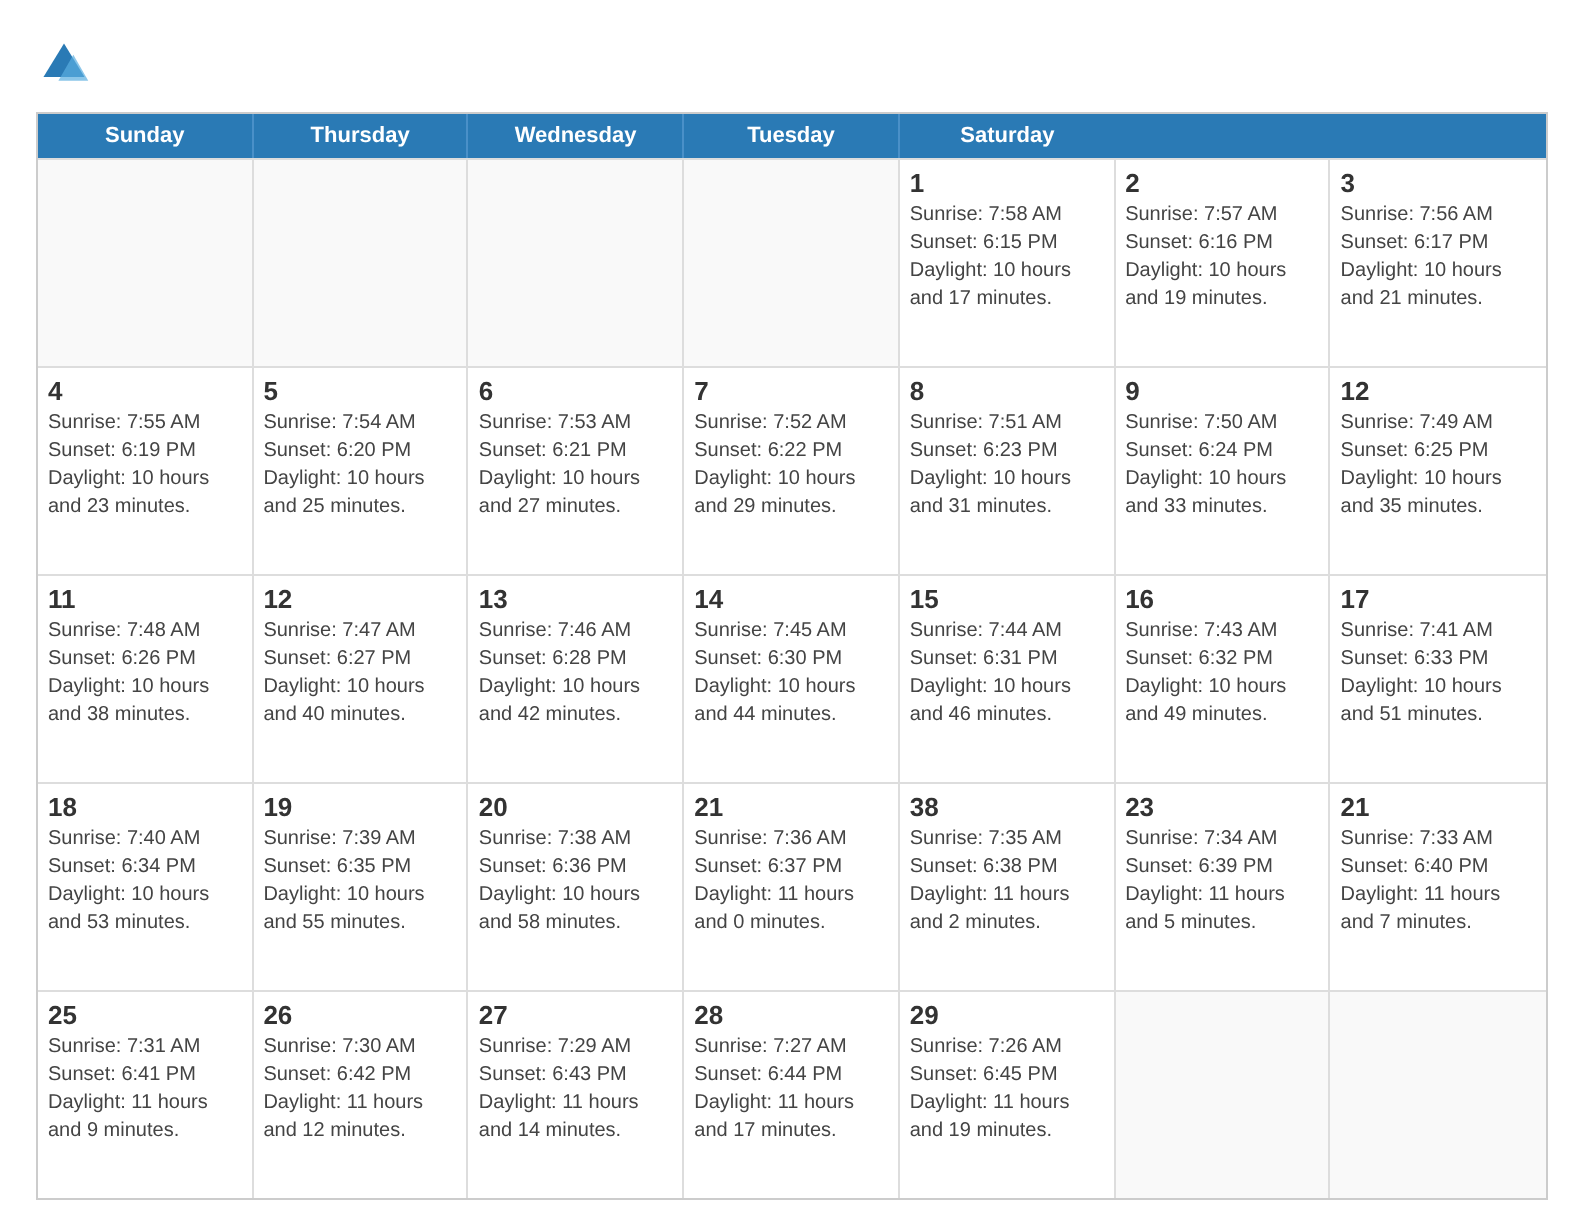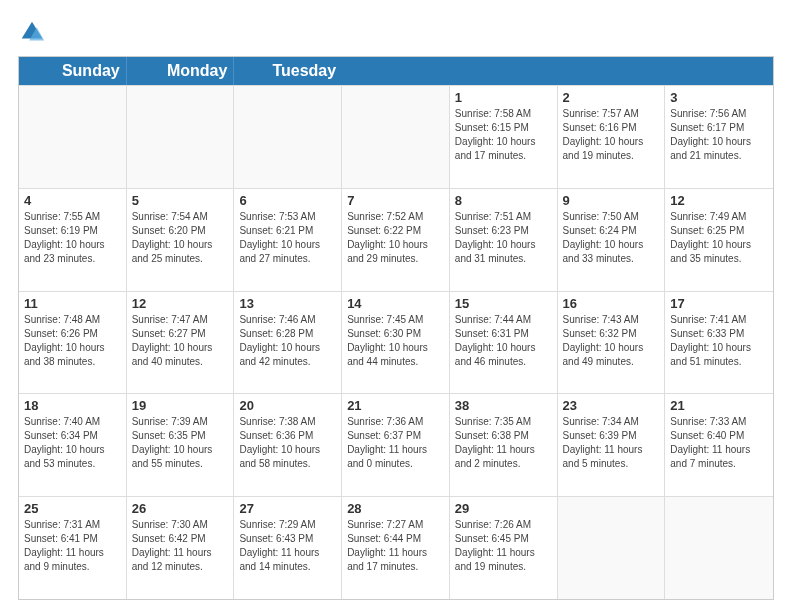--- a/index.html
+++ b/index.html
@@ -66,25 +66,25 @@
       flex-direction: column;
       border: 1px solid #ccc;
     }
     .cal-header-row {
       display: grid;
       grid-template-columns: repeat(7, 1fr);
       background: #2a7ab5;
     }
     .cal-header-cell {
       color: #fff;
-      font-size: 16px;
+      font-size: 11px;
       font-weight: bold;
       padding: 5px 6px;
       border-right: 1px solid #4a90c8;
-      text-align: right;
+      text-align: center;
     }
     .cal-header-cell:last-child { border-right: none; }
     .cal-body {
       flex: 1;
       display: flex;
       flex-direction: column;
     }
     .cal-week {
       display: grid;
       grid-template-columns: repeat(7, 1fr);
@@ -131,22 +131,24 @@
     </div>
     <div class="title-block">
       <div class="title-month"></div>
       <div class="title-location"></div>
     </div>
   </div>
 
   <div class="calendar">
     <div class="cal-header-row">
     <div class="cal-header-cell">Sunday</div>
-        <div class="cal-header-cell">Monday</div>
+        <div class="cal-header-cell">Thursday</div>
+        <div class="cal-header-cell">Wednesday</div>
         <div class="cal-header-cell">Tuesday</div>
+        <div class="cal-header-cell">Saturday</div>
       </div>
     <div class="cal-body">
     <div class="cal-week">
           <div class="cal-cell empty"></div>
           <div class="cal-cell empty"></div>
           <div class="cal-cell empty"></div>
           <div class="cal-cell empty"></div>
           <div class="cal-cell">
             <span class="day-number">1</span>
             <div class="day-info">Sunrise: 7:58 AM<br>Sunset: 6:15 PM<br>Daylight: 10 hours<br>and 17 minutes.</div>

